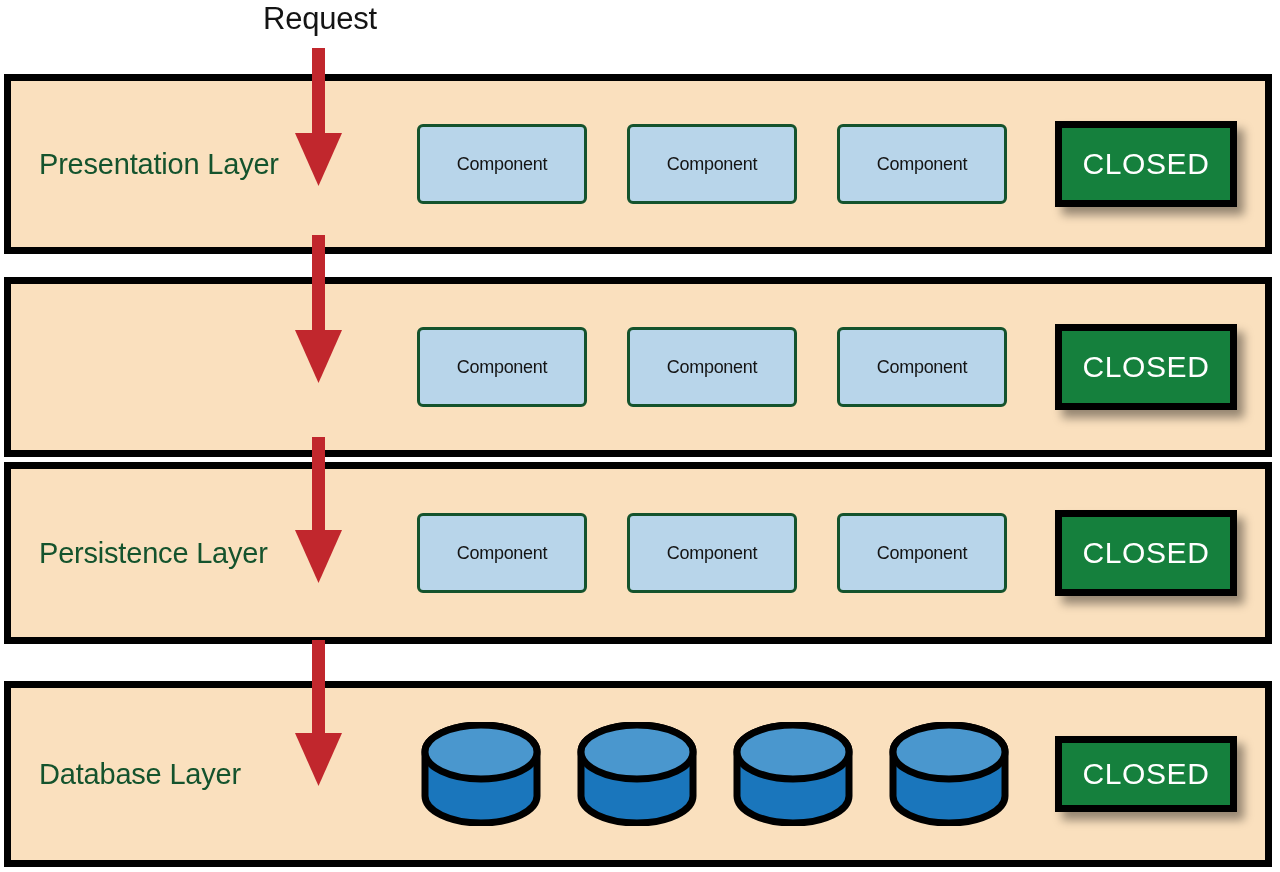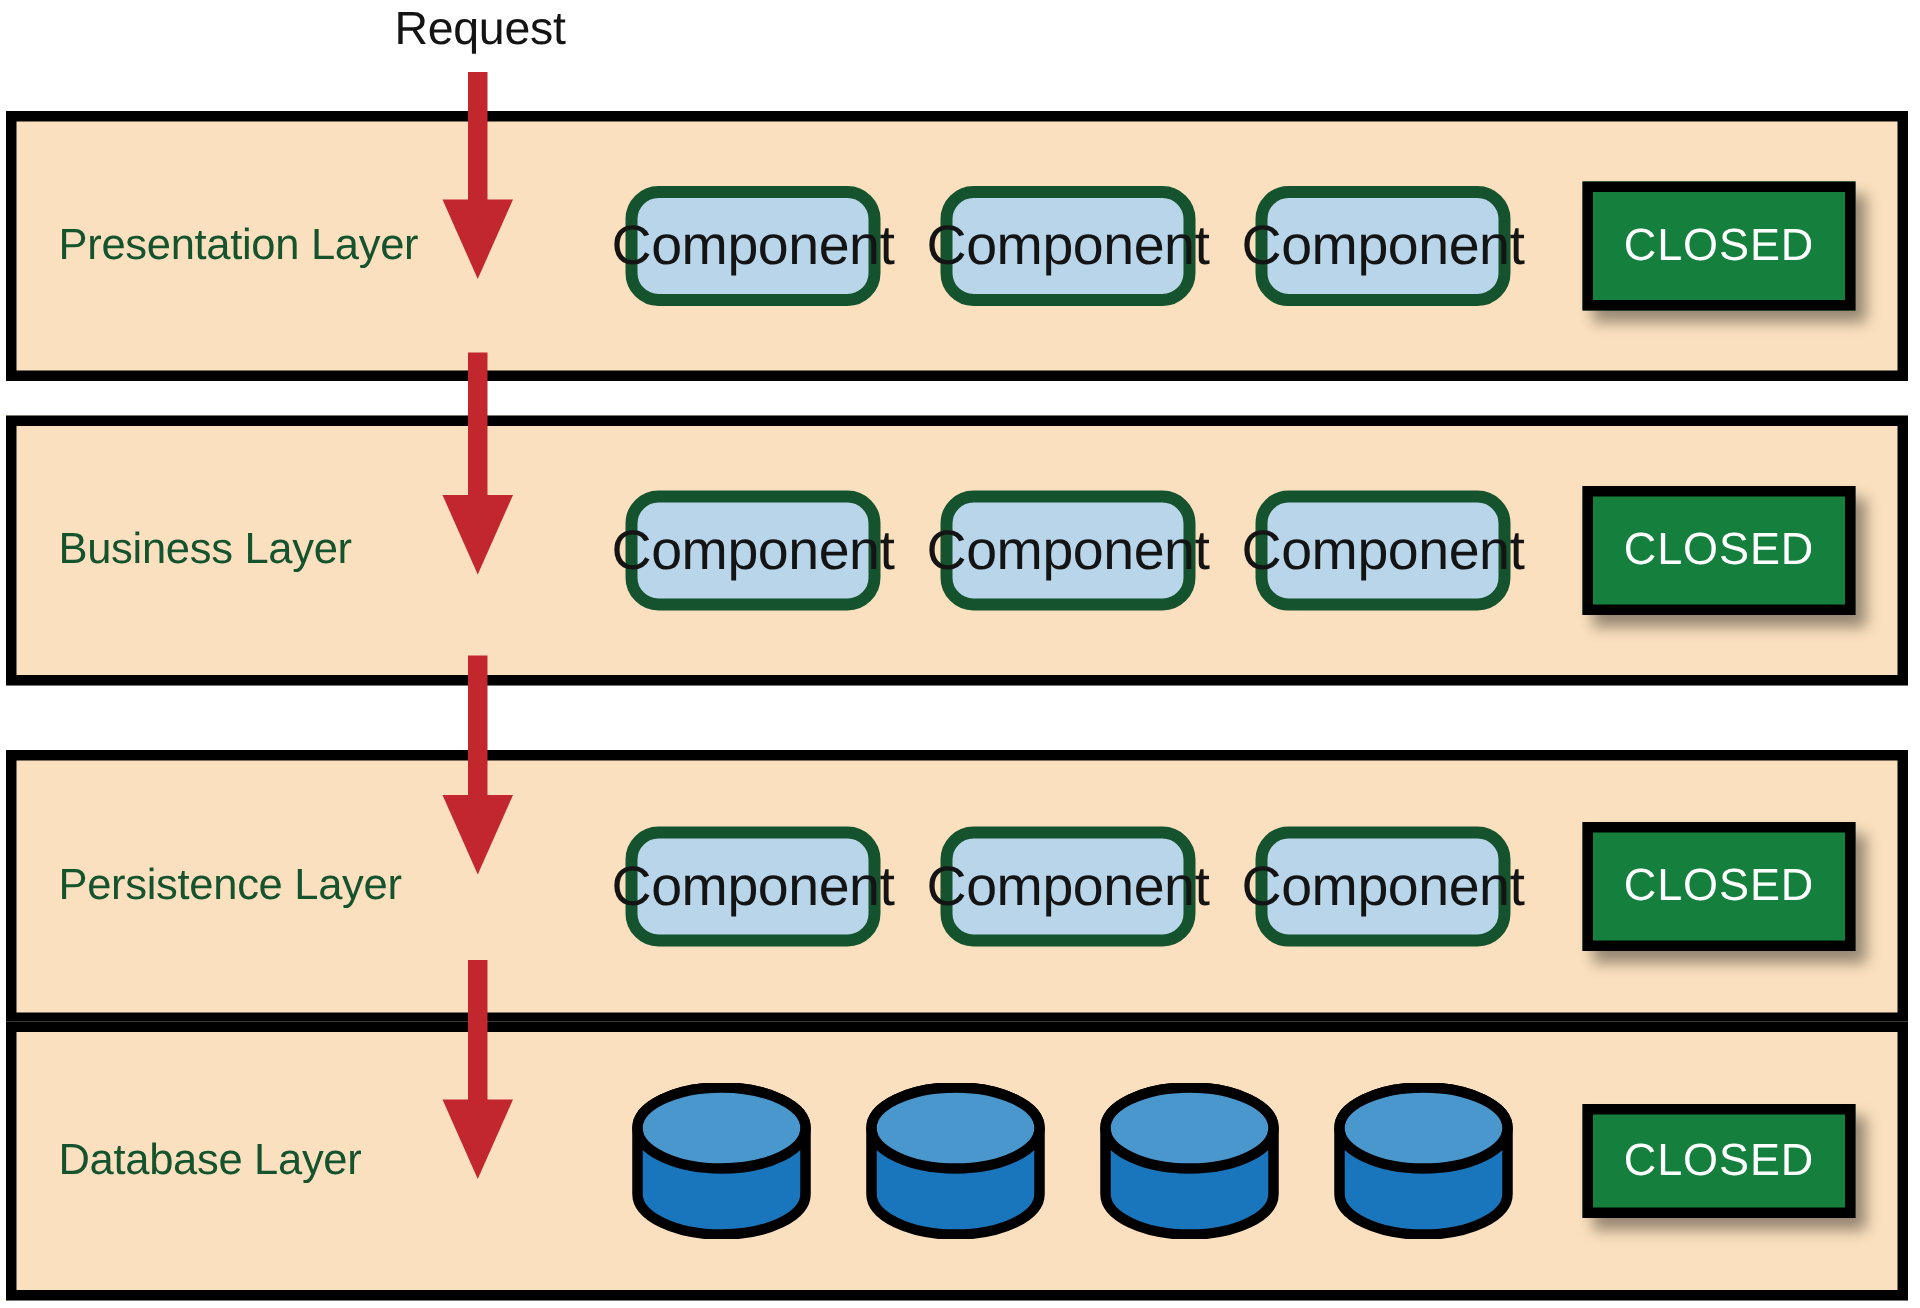--- a/index.html
+++ b/index.html
@@ -79,26 +79,26 @@
     display: flex;
     align-items: center;
     gap: 40px;
   }
 
   .component-box {
     width: 170px;
     height: 80px;
     box-sizing: border-box;
     background: #B8D5EA;
-    border: 8px solid #14532d;
-    border-radius: 22px;
+    border: 3px solid #14532d;
+    border-radius: 6px;
     display: flex;
     align-items: center;
     justify-content: center;
-    font-size: 37px;
+    font-size: 18px;
     font-stretch: condensed;
     letter-spacing: -0.3px;
     color: #141414;
     white-space: nowrap;
   }
 
   
   .cylinder-row {
     position: absolute;
     left: 408px;
@@ -159,38 +159,37 @@
       <div class="component-box">
         <span>Component</span>
       </div>
     </div>
     <div class="closed-badge tall">
       <span class="badge-text">CLOSED</span>
     </div>
   </div>
 
   <div class="layer-band" style="top:277px; height:180px;">
-    <div class="layer-title">Business Layer</div>
     <div class="component-row">
       <div class="component-box">
         <span>Component</span>
       </div>
       <div class="component-box">
         <span>Component</span>
       </div>
       <div class="component-box">
         <span>Component</span>
       </div>
     </div>
     <div class="closed-badge tall">
       <span class="badge-text">CLOSED</span>
     </div>
   </div>
 
-  <div class="layer-band" style="top:500px; height:182px;text-decoration:underline;">
+  <div class="layer-band" style="top:462px; height:182px;text-decoration:underline;">
     <div class="layer-title">Persistence Layer</div>
     <div class="component-row">
       <div class="component-box">
         <span>Component</span>
       </div>
       <div class="component-box">
         <span>Component</span>
       </div>
       <div class="component-box">
         <span>Component</span>

